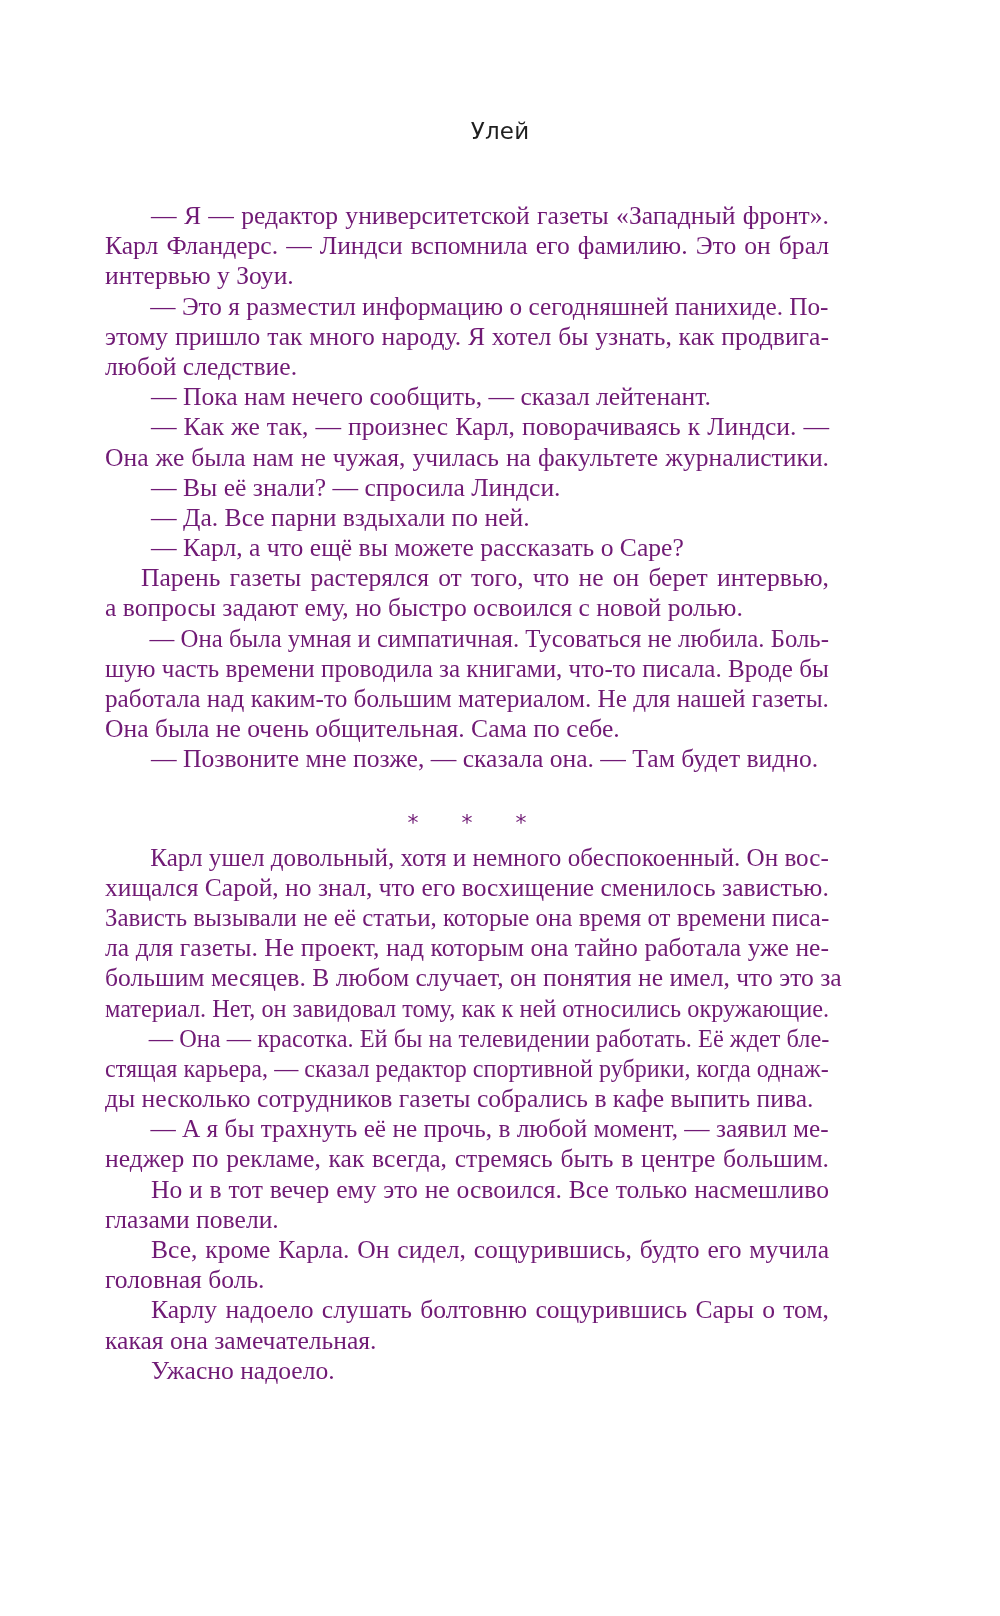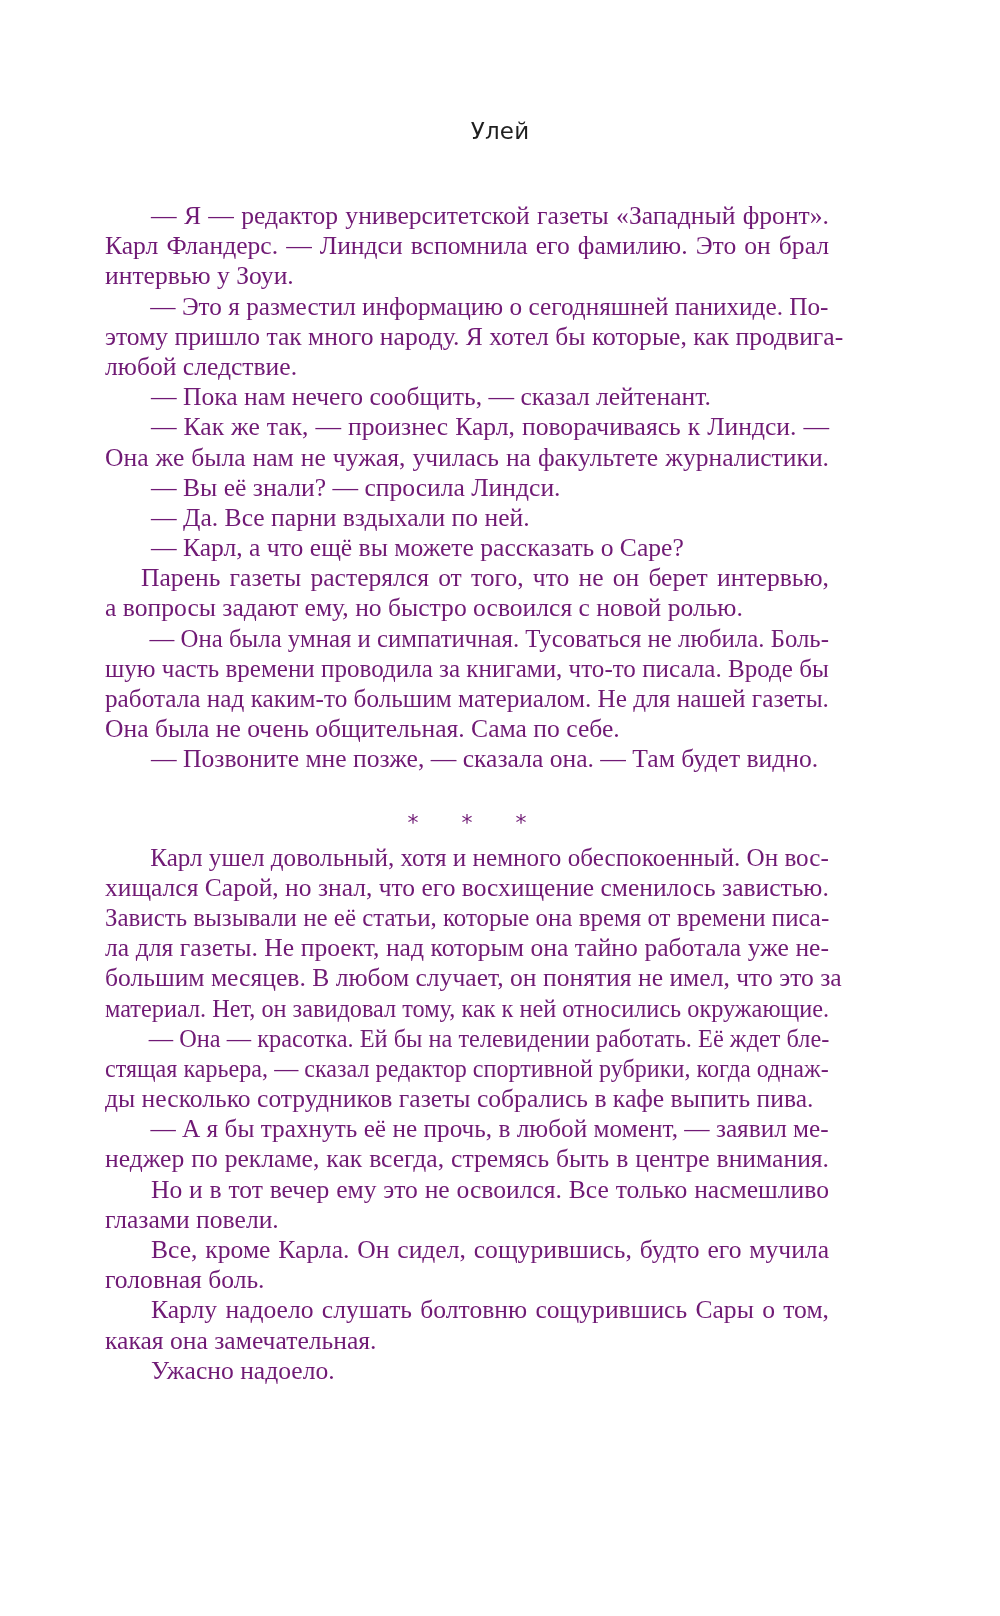--- a/index.html
+++ b/index.html
@@ -39,21 +39,21 @@
 
 <div class="page">
   <div class="running-head">Улей</div>
 
   <div class="text">
     <div>
       <div class="ln ind">— Я — редактор университетской газеты «Западный фронт».</div>
       <div class="ln">Карл Фландерс. — Линдси вспомнила его фамилию. Это он брал</div>
       <div class="ln end">интервью у Зоуи.</div>
       <div class="ln ind" style="transform: scaleX(0.9864);">— Это я разместил информацию о сегодняшней панихиде. По-</div>
-      <div class="ln">этому пришло так много народу. Я хотел бы которые, как продвига-</div>
+      <div class="ln">этому пришло так много народу. Я хотел бы узнать, как продвига-</div>
       <div class="ln end">любой следствие.</div>
       <div class="ln ind end">— Пока нам нечего сообщить, — сказал лейтенант.</div>
       <div class="ln ind">— Как же так, — произнес Карл, поворачиваясь к Линдси. —</div>
       <div class="ln">Она же была нам не чужая, училась на факультете журналистики.</div>
       <div class="ln ind end">— Вы её знали? — спросила Линдси.</div>
       <div class="ln ind end">— Да. Все парни вздыхали по ней.</div>
       <div class="ln ind end">— Карл, а что ещё вы можете рассказать о Саре?</div>
       <div class="ln ind2">Парень газеты растерялся от того, что не он берет интервью,</div>
       <div class="ln end">а вопросы задают ему, но быстро освоился с новой ролью.</div>
       <div class="ln ind" style="transform: scaleX(0.9692);">— Она была умная и симпатичная. Тусоваться не любила. Боль-</div>
@@ -70,21 +70,21 @@
       <div class="ln ind" style="transform: scaleX(0.9824);">Карл ушел довольный, хотя и немного обеспокоенный. Он вос-</div>
       <div class="ln" style="transform: scaleX(0.9972);">хищался Сарой, но знал, что его восхищение сменилось завистью.</div>
       <div class="ln" style="transform: scaleX(0.9744);">Зависть вызывали не её статьи, которые она время от времени писа-</div>
       <div class="ln">ла для газеты. Не проект, над которым она тайно работала уже не-</div>
       <div class="ln">большим месяцев. В любом случает, он понятия не имел, что это за</div>
       <div class="ln" style="transform: scaleX(0.9489);">материал. Нет, он завидовал тому, как к ней относились окружающие.</div>
       <div class="ln ind" style="transform: scaleX(0.9514);">— Она — красотка. Ей бы на телевидении работать. Её ждет бле-</div>
       <div class="ln" style="transform: scaleX(0.9427);">стящая карьера, — сказал редактор спортивной рубрики, когда однаж-</div>
       <div class="ln end">ды несколько сотрудников газеты собрались в кафе выпить пива.</div>
       <div class="ln ind" style="transform: scaleX(0.9877);">— А я бы трахнуть её не прочь, в любой момент, — заявил ме-</div>
-      <div class="ln">неджер по рекламе, как всегда, стремясь быть в центре внимания.</div>
+      <div class="ln">неджер по рекламе, как всегда, стремясь быть в центре большим.</div>
       <div class="ln ind">Но и в тот вечер ему это не освоился. Все только насмешливо</div>
       <div class="ln end">глазами повели.</div>
       <div class="ln ind">Все, кроме Карла. Он сидел, сощурившись, будто его мучила</div>
       <div class="ln end">головная боль.</div>
       <div class="ln ind">Карлу надоело слушать болтовню сощурившись Сары о том,</div>
       <div class="ln end">какая она замечательная.</div>
       <div class="ln ind end">Ужасно надоело.</div>
     </div>
   </div>
 </div>

